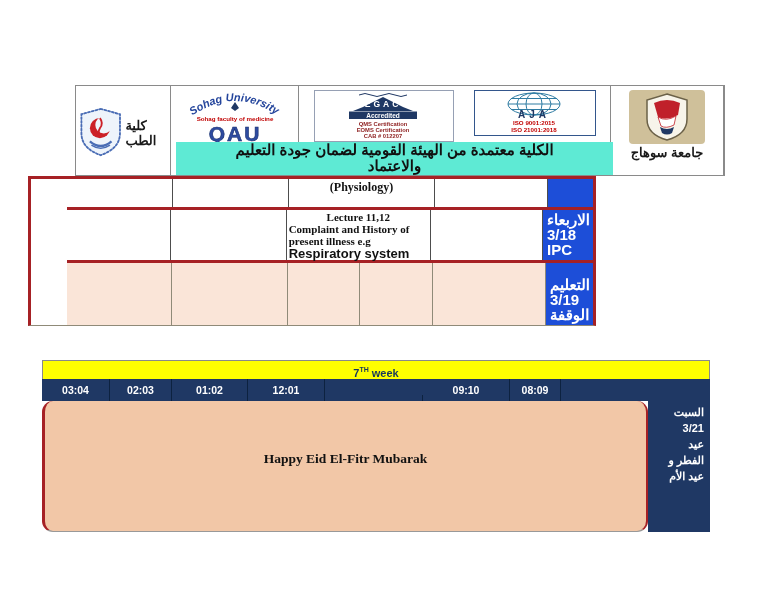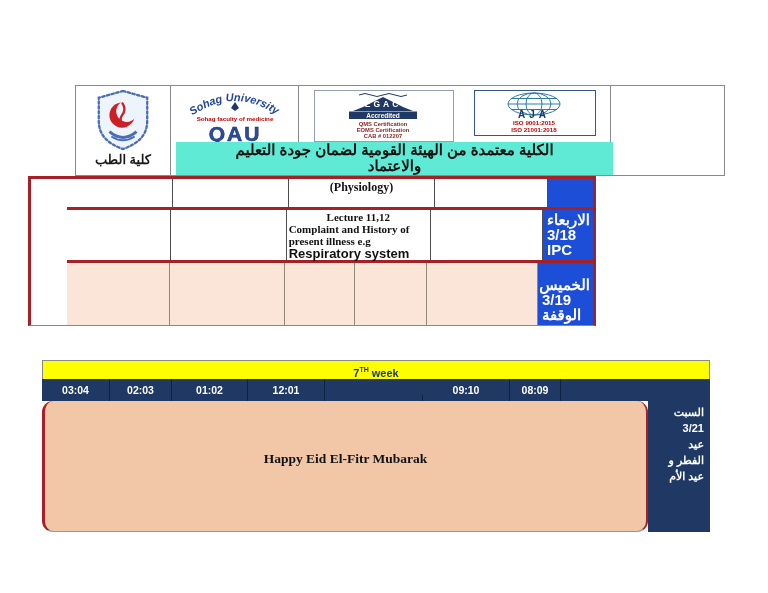--- a/index.html
+++ b/index.html
@@ -4,21 +4,21 @@
 <style>
   html,body{margin:0;padding:0;background:#fff;}
   #page{position:relative;width:768px;height:593px;background:#fff;overflow:hidden;
         font-family:"Liberation Sans",sans-serif;}
 
   
   #header{position:absolute;left:75px;top:85px;width:648px;height:89px;
           border:1px solid #8a8a8a;display:flex;background:#fff;}
   .hcell{border-right:1px solid #8a8a8a;position:relative;box-sizing:border-box;}
   .hcell:last-child{border-right:none;}
-  #hc1{width:95px;display:flex;flex-direction:column;align-items:center;justify-content:flex-start;padding-top:3px;}
+  #hc1{width:95px;display:flex;flex-direction:row;align-items:center;justify-content:flex-start;padding-top:3px;}
   #hc2{width:128px;display:flex;align-items:flex-start;justify-content:center;padding-top:2px;}
   #hc3{width:312px;}
   #hc4{flex:1;display:flex;flex-direction:column;align-items:center;justify-content:flex-start;padding-top:4px;}
   .logo-caption{font-weight:bold;font-size:13px;color:#1a1a1a;margin-top:1px;}
   #cert-logos{display:flex;justify-content:center;gap:20px;padding-top:4px;}
   .certbox{background:#fff;border:1px solid #96a0b4;}
   #egac-box{width:138px;height:50px;}
   #aja-box{width:120px;height:44px;border-color:#33568c;}
   #accred-text{position:absolute;left:100px;top:56px;width:437px;height:33px;background:#5eead4;
                text-align:center;font-weight:bold;font-size:15px;line-height:16px;color:#111;
@@ -127,20 +127,31 @@
               <path d="M33 13 h52 M36 7.5 h46 M36 18.5 h46"></path>
             </g>
             <text x="59" y="27" text-anchor="middle" font-size="10" font-weight="bold" fill="#1f3864" letter-spacing="4">AJA</text>
             <text x="59" y="34" text-anchor="middle" font-size="6.2" font-weight="bold" fill="#c00000">ISO 9001:2015</text>
             <text x="59" y="41" text-anchor="middle" font-size="6.2" font-weight="bold" fill="#c00000">ISO 21001:2018</text>
           </svg>
         </div>
       </div>
     </div>
 
+    <div class="hcell" id="hc4">
+      <div id="univ-logo-bg">
+        <svg width="46" height="48" viewBox="0 0 46 48">
+          <path d="M23 1 L43 7 V26 C43 38 34 44 23 47 C12 44 3 38 3 26 V7 Z" fill="#f7f4ea" stroke="#6b6148" stroke-width="1.5"></path>
+          <path d="M10 10 Q23 4 36 10 L34 22 Q23 28 14 24 Z" fill="#c0202a"></path>
+          <path d="M14 24 q8 5 18 -1 l-2 9 q-8 4 -13 1 Z" fill="#ffffff" stroke="#c0202a" stroke-width="0.8"></path>
+          <path d="M16 34 q7 4 14 0 l-2 6 q-5 3 -10 0 Z" fill="#1f3864"></path>
+        </svg>
+      </div>
+      <div class="logo-caption">جامعة سوهاج</div>
+    </div>
 
     <div id="accred-text">
       <div>الكلية معتمدة من الهيئة القومية لضمان جودة التعليم</div>
       <div>والاعتماد</div>
     </div>
   </div>
 
   <div id="table1">
 
     <div class="t1row" id="row1">
@@ -167,21 +178,21 @@
       </div>
     </div>
 
     <div class="t1row" id="row3">
       <div class="t1cell" style="width:134px;"></div>
       <div class="t1cell" style="width:148px;"></div>
       <div class="t1cell" style="width:91px;"></div>
       <div class="t1cell" style="width:93px;"></div>
       <div class="t1cell" style="width:144px;"></div>
       <div class="daycell" style="width:55px;padding-top:14px;">
-        <div>الخميس</div>
+        <div>التعليم</div>
         <div>3/19</div>
         <div>الوقفة</div>
       </div>
     </div>
   </div>
 
   <div id="table2">
 
     <div id="week-banner">
       <span>7</span><sup>TH</sup>

